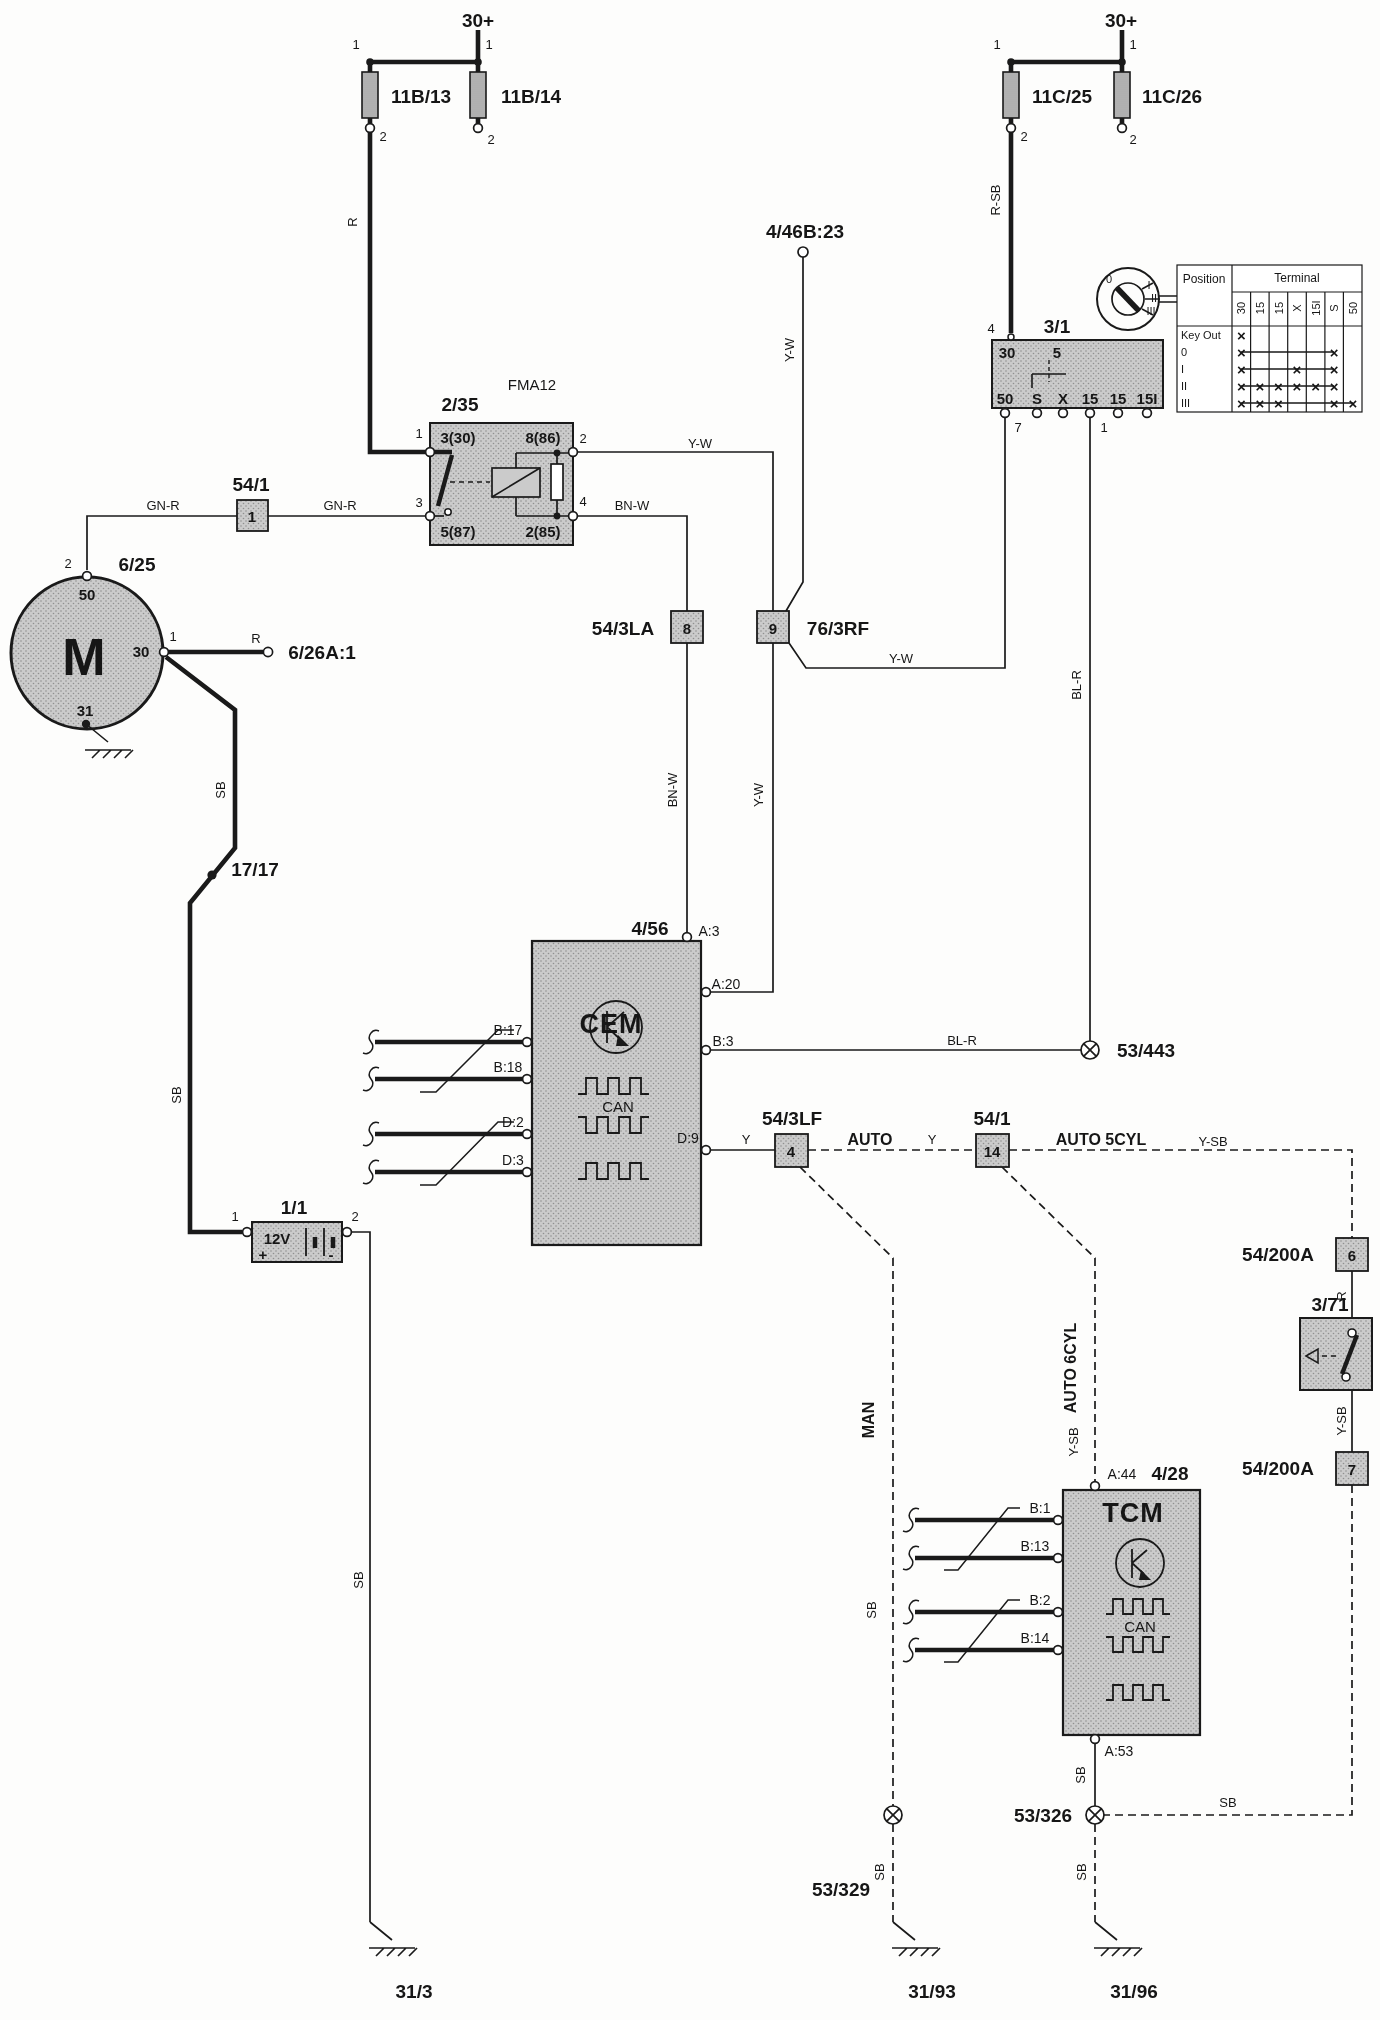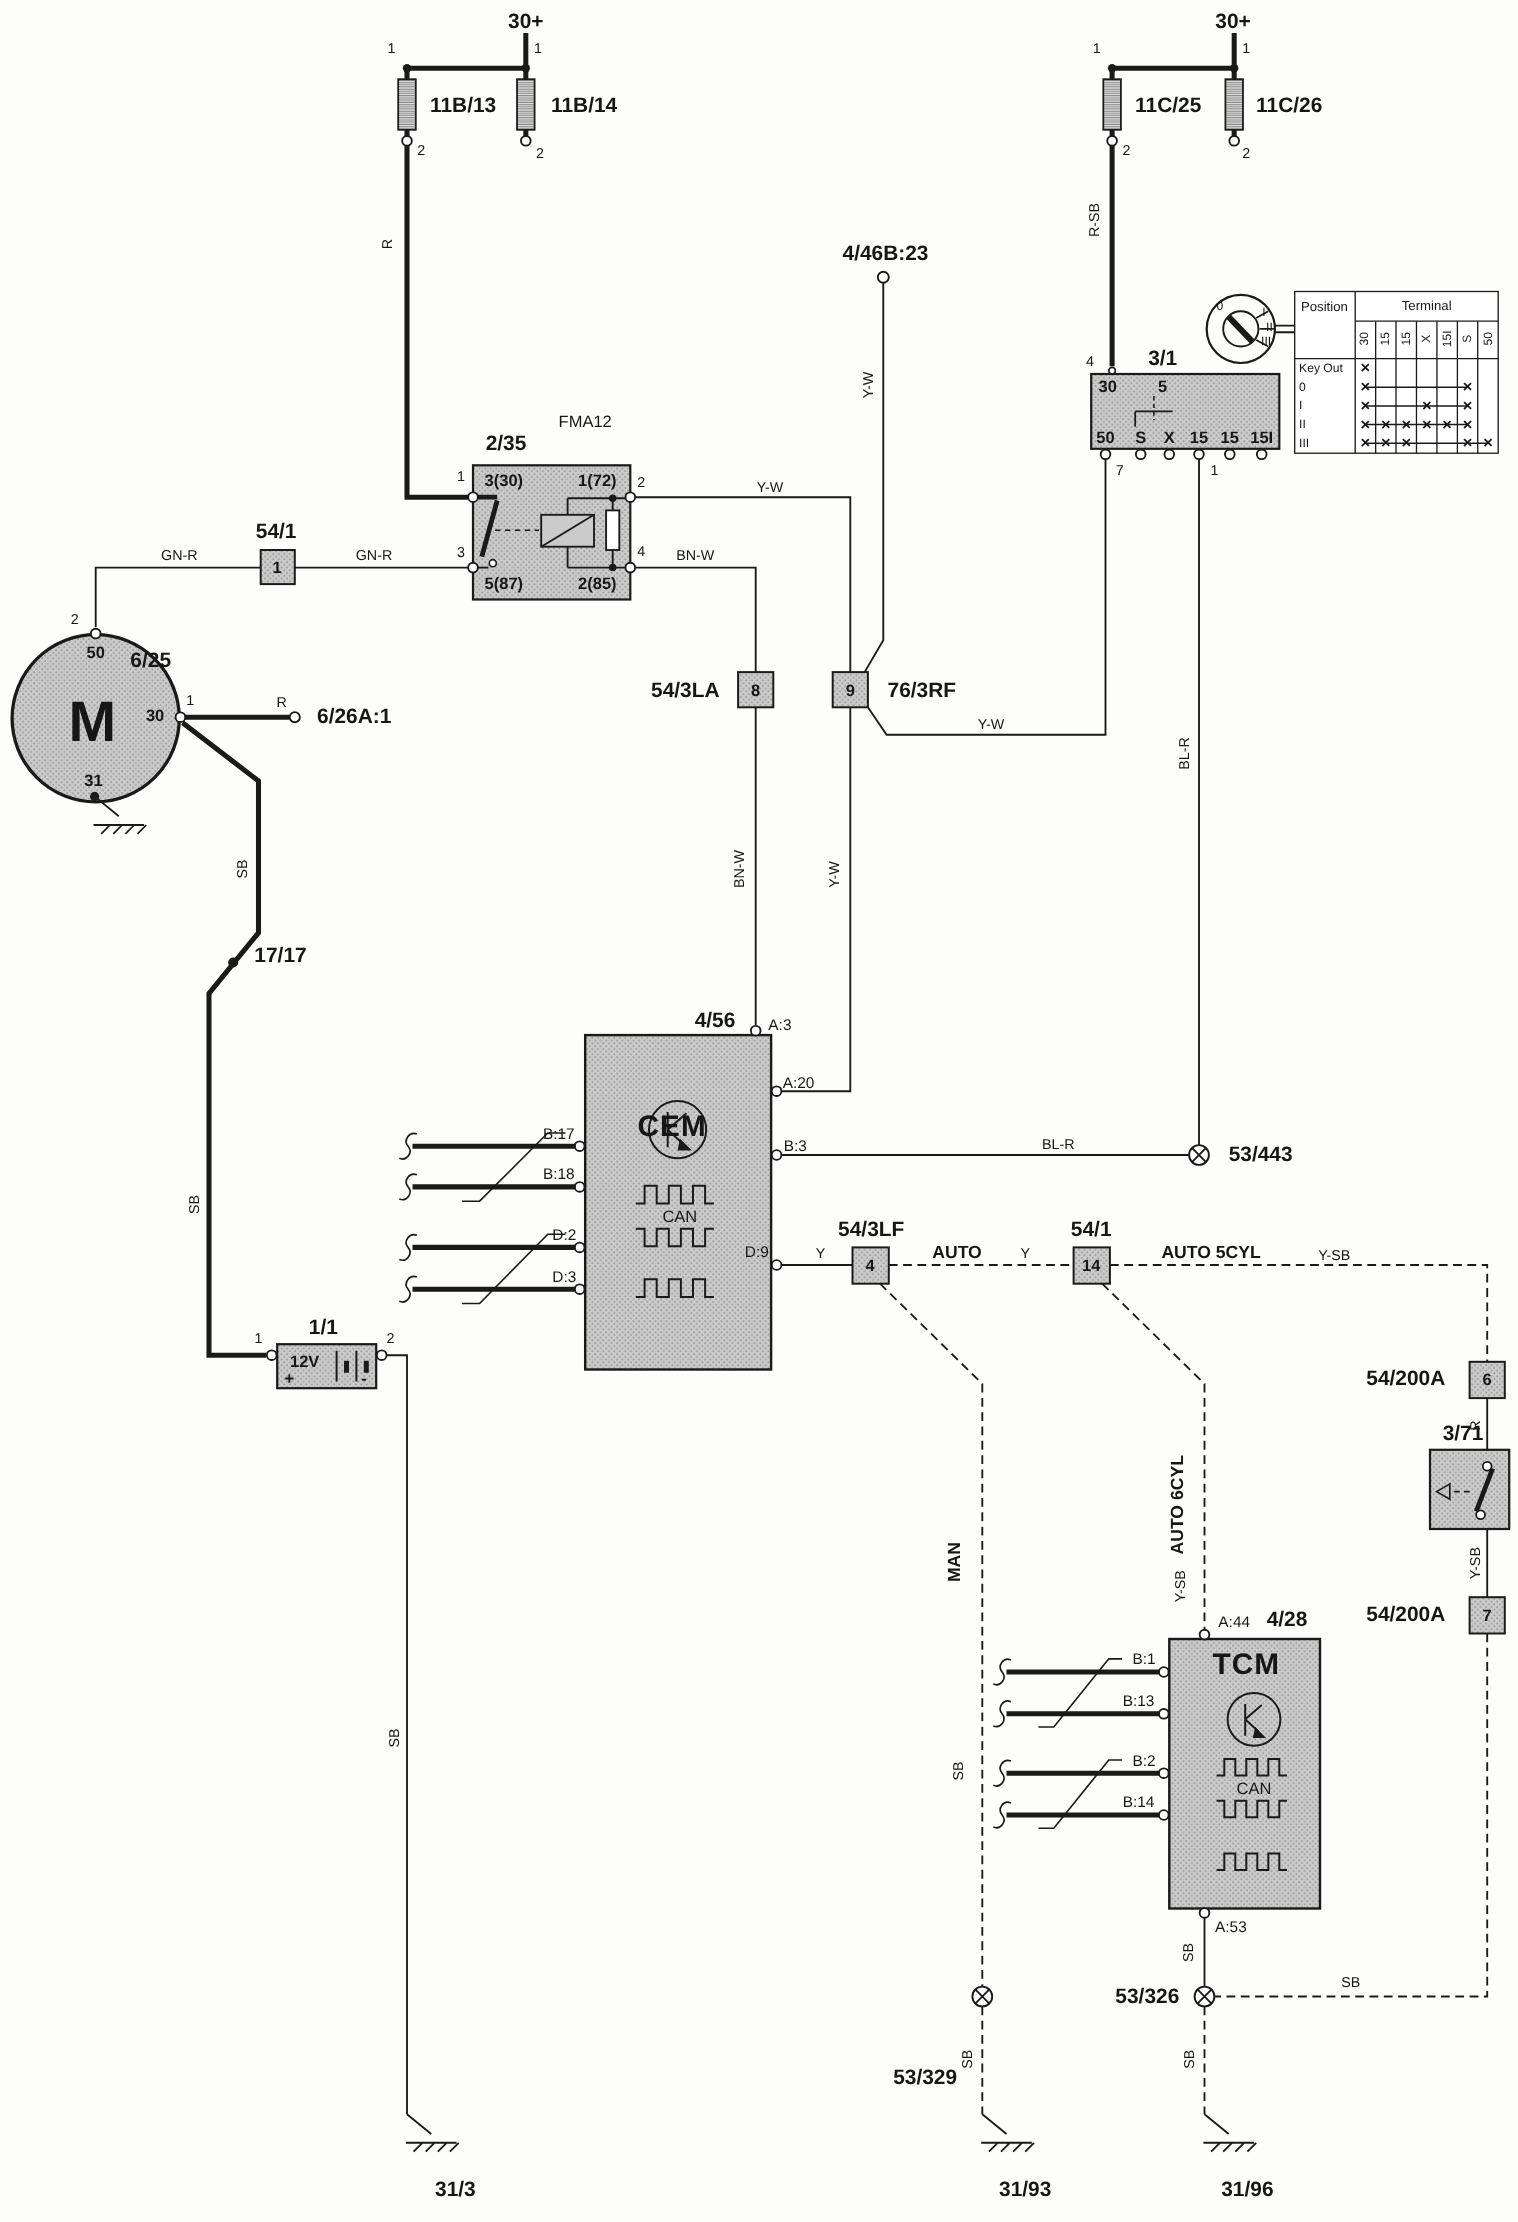--- a/index.html
+++ b/index.html
@@ -277,36 +277,36 @@
 <div class="lb n13" style="left:1018px;top:427px">7</div>
 <div class="lb n13" style="left:1104px;top:427px">1</div>
 
 <div class="lb n12" style="left:1204px;top:279px">Position</div>
 <div class="lb n12" style="left:1297px;top:278px">Terminal</div>
 
 <div class="lb b18" style="left:460px;top:404px">2/35</div>
 <div class="lb n15" style="left:532px;top:384px">FMA12</div>
 <div class="lb n13" style="left:419px;top:433px">1</div>
 <div class="lb b15" style="left:458px;top:437px">3(30)</div>
-<div class="lb b15" style="left:543px;top:437px">1(72)</div>
+<div class="lb b15" style="left:543px;top:437px">8(86)</div>
 <div class="lb n13" style="left:583px;top:438px">2</div>
 <div class="lb n13" style="left:419px;top:502px">3</div>
 <div class="lb b15" style="left:458px;top:531px">5(87)</div>
 <div class="lb b15" style="left:543px;top:531px">2(85)</div>
 <div class="lb n13" style="left:583px;top:501px">4</div>
 <div class="lb n13" style="left:700px;top:443px">Y-W</div>
 <div class="lb n13" style="left:632px;top:505px">BN-W</div>
 
 <div class="lb n13" style="left:163px;top:505px">GN-R</div>
 <div class="lb b18" style="left:251px;top:484px">54/1</div>
 <div class="lb b15" style="left:252px;top:516px">1</div>
 <div class="lb n13" style="left:340px;top:505px">GN-R</div>
 
 <div class="lb n13" style="left:68px;top:563px">2</div>
-<div class="lb b18" style="left:137px;top:601px">6/25</div>
+<div class="lb b18" style="left:137px;top:564px">6/25</div>
 <div class="lb b15" style="left:87px;top:594px">50</div>
 <div class="lb b44" style="left:84px;top:657px">M</div>
 <div class="lb b15" style="left:141px;top:651px">30</div>
 <div class="lb n13" style="left:173px;top:636px">1</div>
 <div class="lb b15" style="left:85px;top:710px">31</div>
 <div class="lb n13" style="left:256px;top:638px">R</div>
 <div class="lb b18" style="left:322px;top:652px">6/26A:1</div>
 
 <div class="lb n13 vt" style="left:220px;top:790px">SB</div>
 <div class="lb b18" style="left:255px;top:869px">17/17</div>

